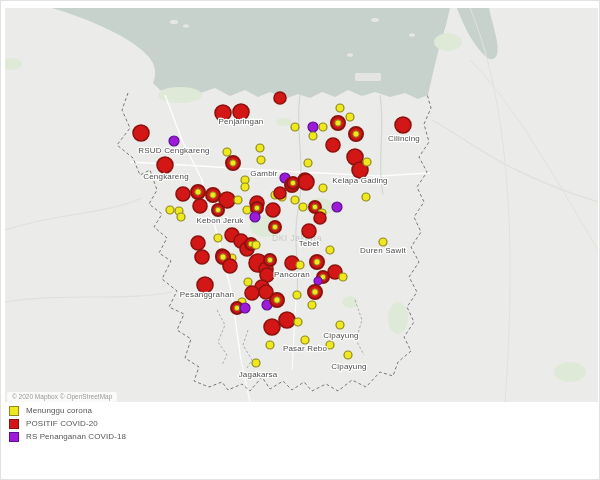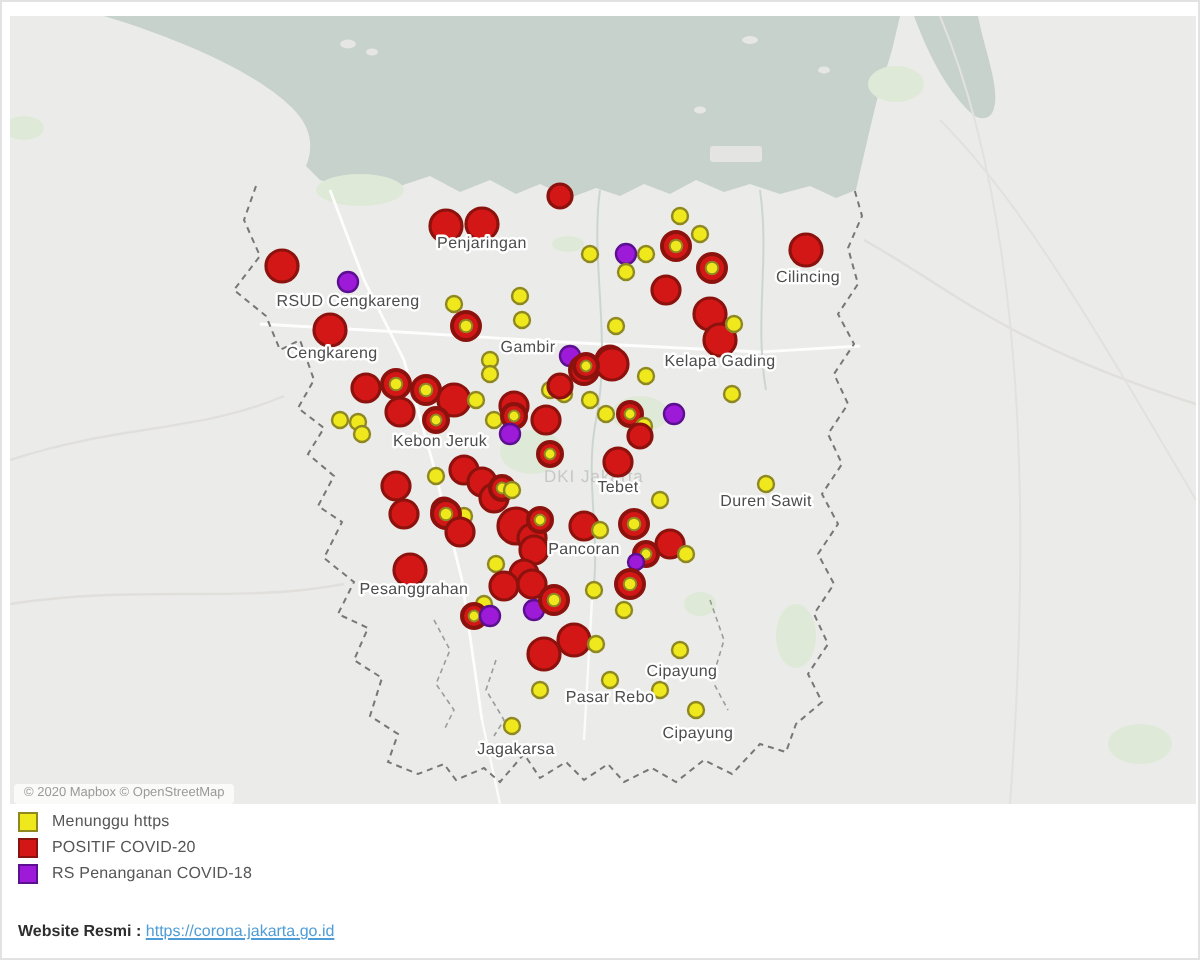--- a/index.html
+++ b/index.html
@@ -463,32 +463,27 @@
           <text x="258" y="377" text-anchor="middle" class="district-label">Jagakarsa</text>
         </g>
     </svg>
     <div class="attribution">© 2020 Mapbox © OpenStreetMap</div>
   </div>
 
   <div class="legend-block">
     <div id="legend-items">
         <div class="legend-item">
           <span class="legend-swatch" style="background: rgb(239, 232, 28); border-color: rgb(143, 136, 32);"></span>
-          <span class="legend-label">Menunggu https</span>
+          <span class="legend-label">Menunggu corona</span>
         </div>
         <div class="legend-item">
           <span class="legend-swatch" style="background: rgb(211, 23, 23); border-color: rgb(140, 18, 14);"></span>
           <span class="legend-label">POSITIF COVID-20</span>
         </div>
         <div class="legend-item">
           <span class="legend-swatch" style="background: rgb(157, 27, 216); border-color: rgb(92, 16, 145);"></span>
           <span class="legend-label">RS Penanganan COVID-18</span>
         </div>
       </div>
   </div>
 
-  <div class="footer-line">
-    <span class="footer-label">Website Resmi :</span>
-    <span> </span>
-    <a class="footer-link" style="color: rgb(79, 157, 214);">https://corona.jakarta.go.id</a>
-  </div>
 
 </div>
 
 </body></html>

